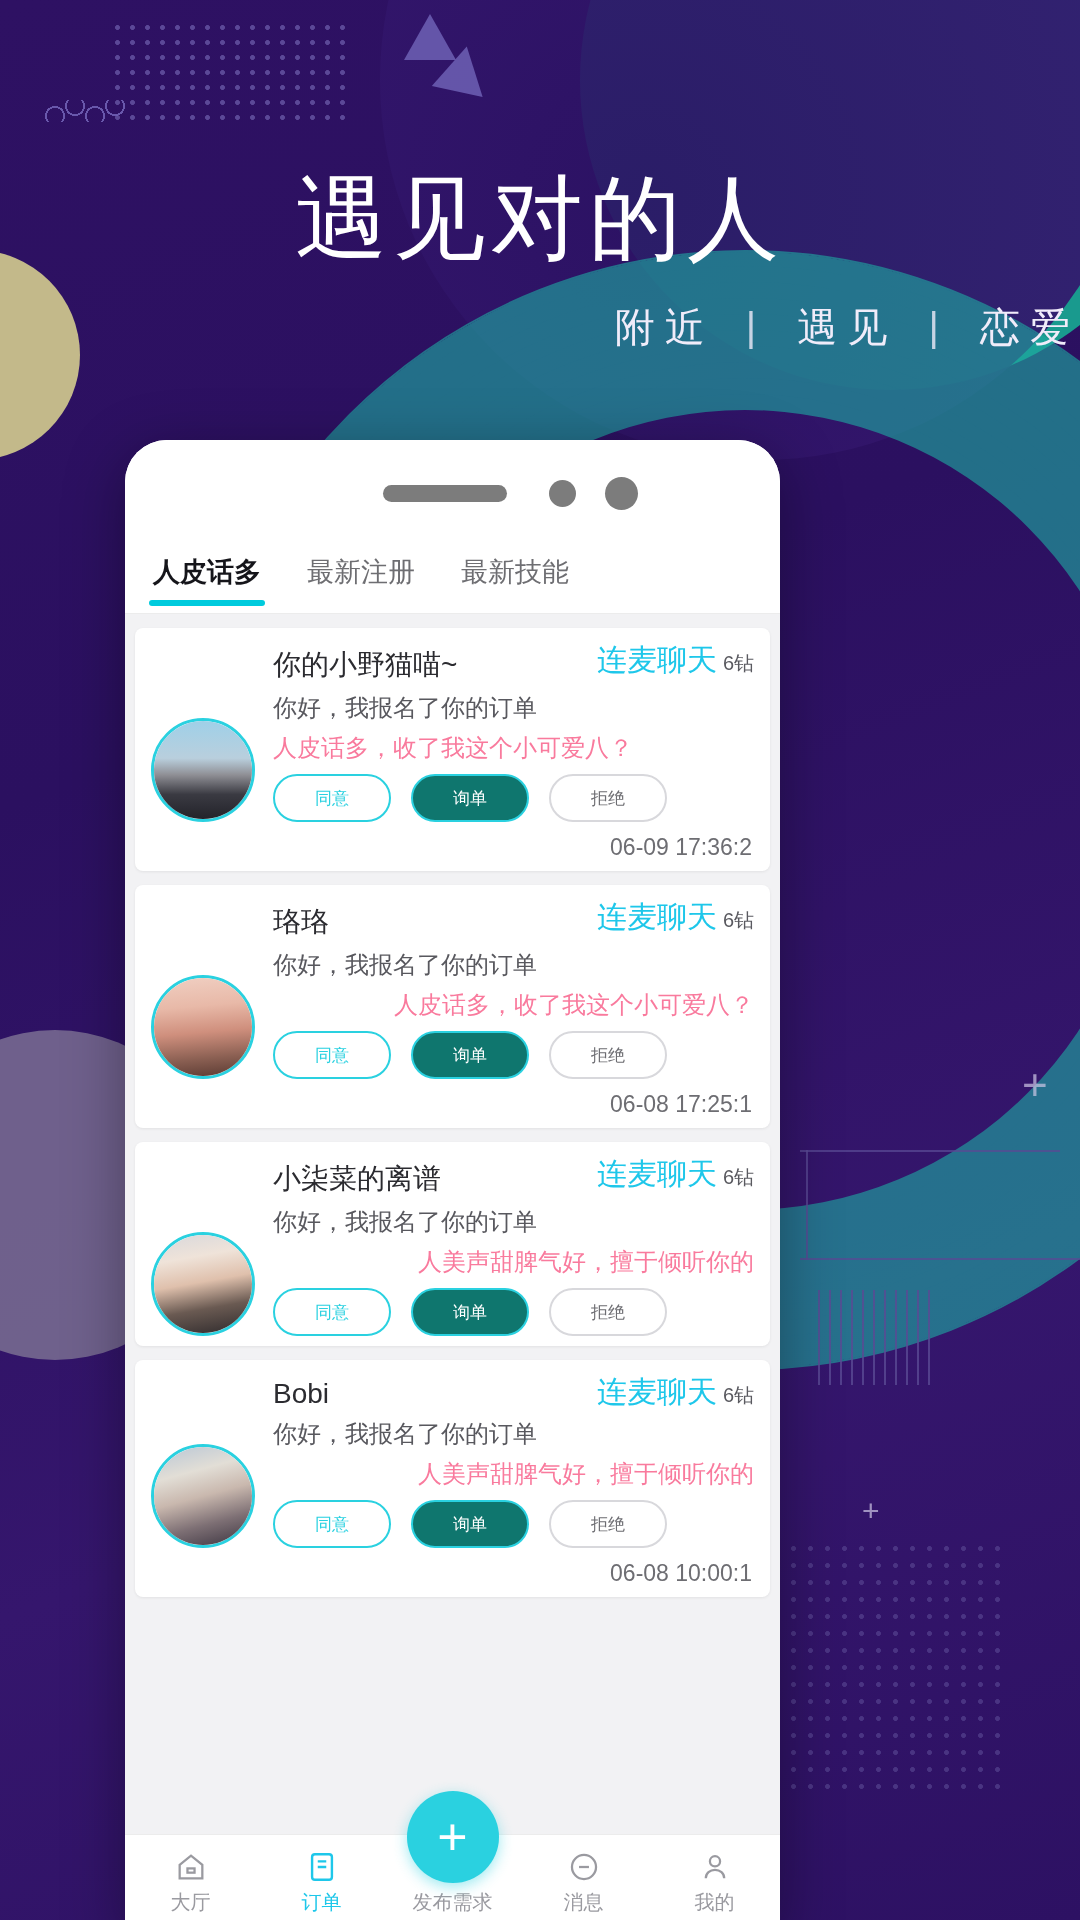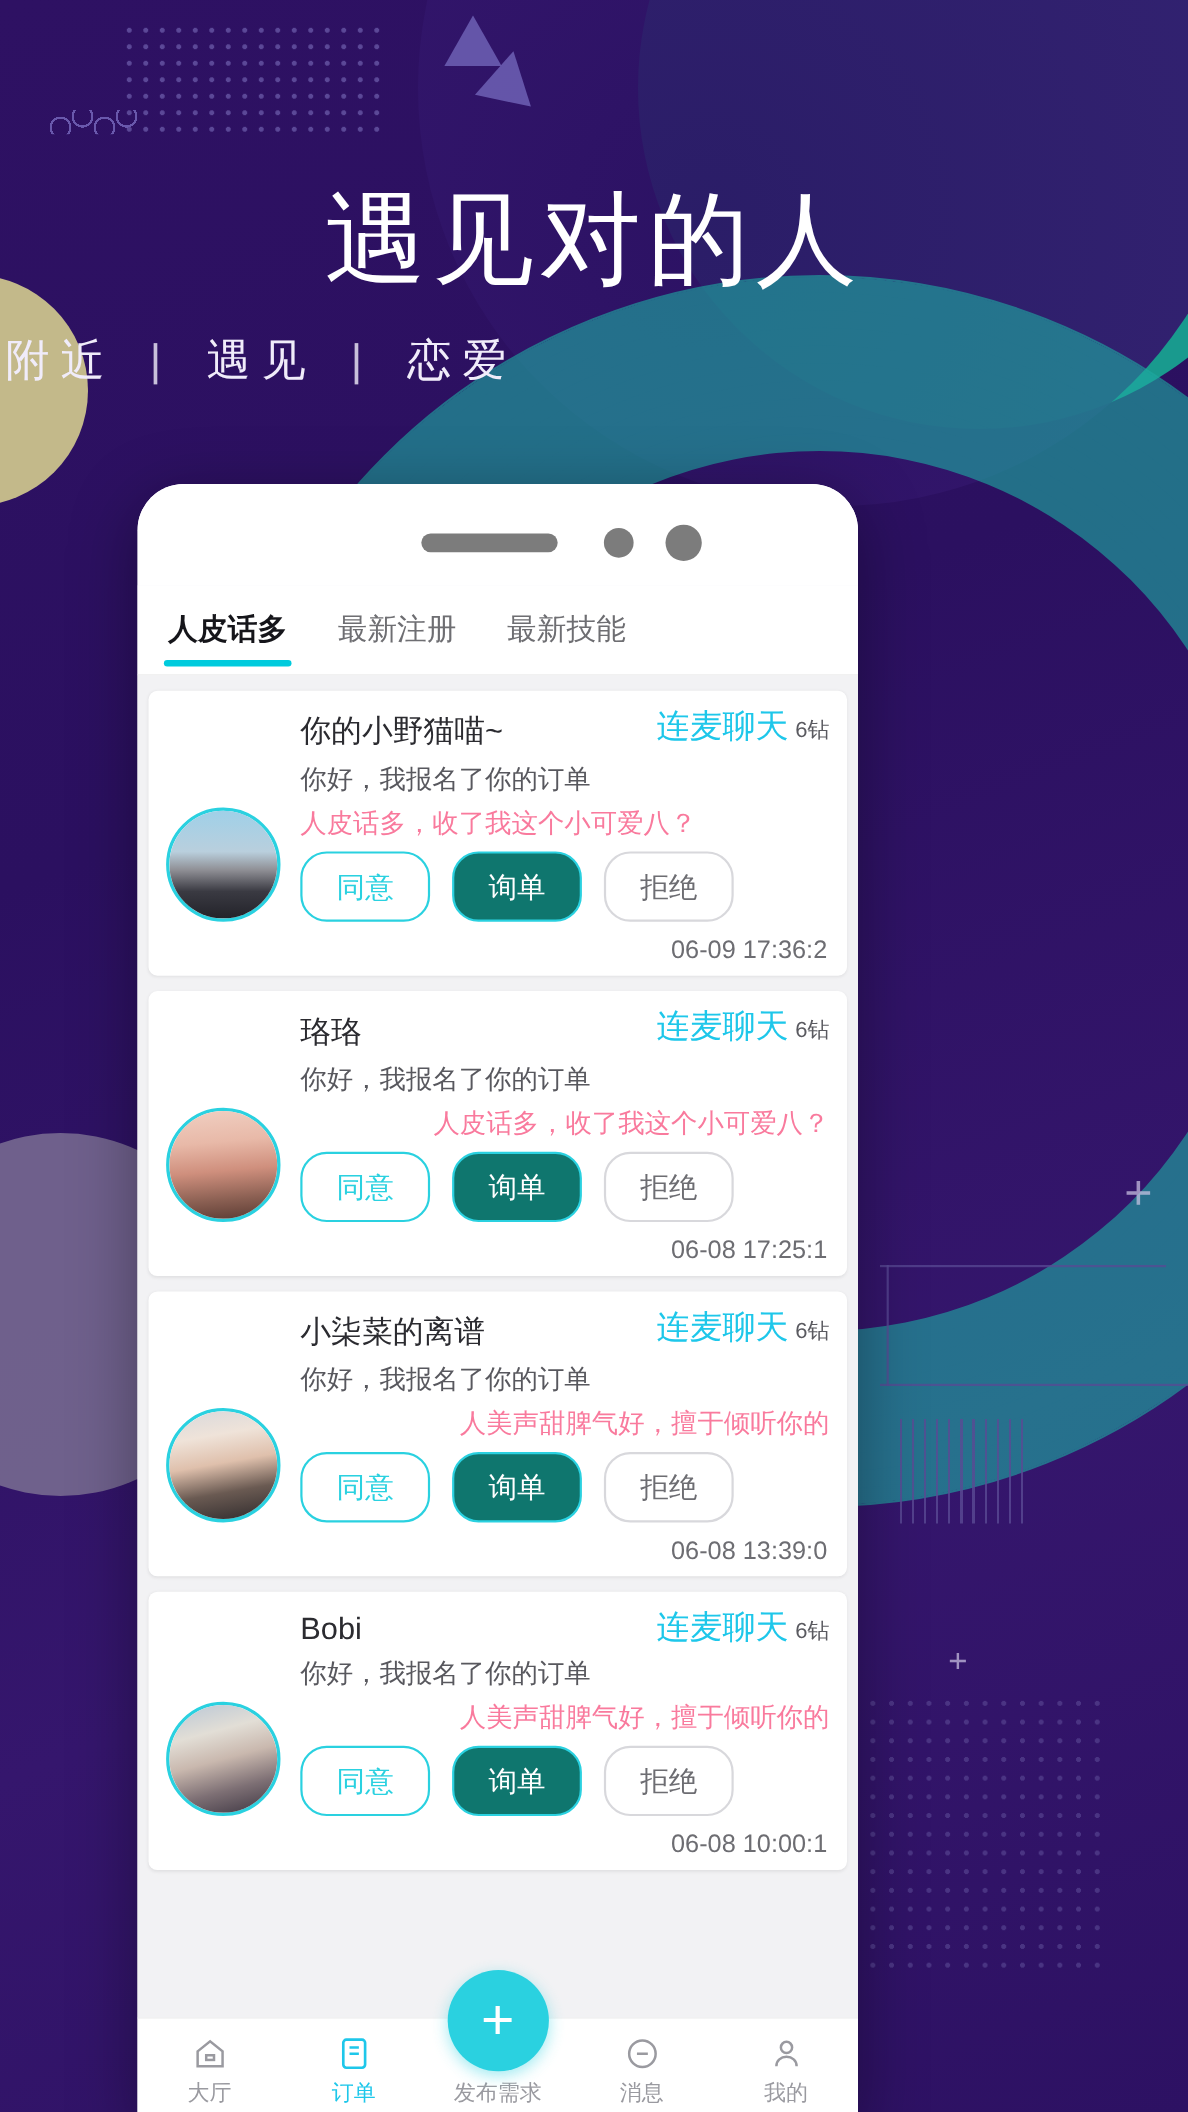--- a/index.html
+++ b/index.html
@@ -101,21 +101,21 @@
   
   .headline {
     position:absolute; left:0; right:0; top:168px;
     text-align:center; color:#fff;
     font-size:92px; line-height:1.1; letter-spacing:6px;
     font-weight:400;
     z-index:5;
   }
   .subhead {
     position:absolute; left:5px; right:0; top:300px;
-    text-align:left; color:#f0ecfa;
+    text-align:right; color:#f0ecfa;
     font-size:40px; letter-spacing:10px; font-weight:300;
     z-index:5;
   }
   .subhead .sep { opacity:.8; margin:0 10px; font-weight:200; }
 
   
   .phone {
     position:absolute; left:125px; top:440px;
     width:655px; height:1490px;
     background:#fff;
@@ -185,23 +185,23 @@
   .av-inner { position:absolute; inset:0; }
 
   .card-txt { flex:1; min-width:0; padding-top:4px; }
   .uname { font-size:28px; color:#2b2b30; margin-bottom:8px; }
   .msg { font-size:24px; color:#58585e; margin-bottom:8px; }
   .tagline { font-size:24px; color:#f97a9d; margin-bottom:10px; }
   .tagline.right { text-align:right; }
 
   .btns { display:flex; gap:20px; margin-top:2px; }
   .btn {
-    min-width:118px; height:64px; border-radius:24px;
+    min-width:118px; height:48px; border-radius:24px;
     display:flex; align-items:center; justify-content:center;
-    font-size:26px; padding:0 18px;
+    font-size:17px; padding:0 18px;
   }
   .btn-agree { border:2px solid #2ad1e0; color:#2ad1e0; background:#fff; }
   .btn-ask { background:#0f766e; color:#fff; border:2px solid #2ad1e0; }
   .btn-reject { border:2px solid #d8d8dc; color:#6d6d72; background:#fff; }
 
   .ts {
     text-align:right; font-size:23px; color:#6d6d72;
     margin-top:12px; padding-right:2px;
   }
 
@@ -331,21 +331,20 @@
             <div class="uname">小柒菜的离谱</div>
             <div class="msg">你好，我报名了你的订单</div>
             <div class="tagline right">人美声甜脾气好，擅于倾听你的</div>
             <div class="btns">
               <div class="btn btn-agree">同意</div>
               <div class="btn btn-ask">询单</div>
               <div class="btn btn-reject">拒绝</div>
             </div>
           </div>
         </div>
-        <div class="ts">06-08 13:39:0</div>
       </div>
 
       <div class="card">
         <div class="card-head">
           <span class="svc">连麦聊天</span>
           <span class="price">6钻</span>
         </div>
         <div class="card-body">
           <div class="avatar">
             <div class="av-inner" style="background:linear-gradient(165deg,#b8c6d6 0%,#e2ded6 28%,#c9b8ae 50%,#7d6f74 74%,#3b3440 100%);"></div>

